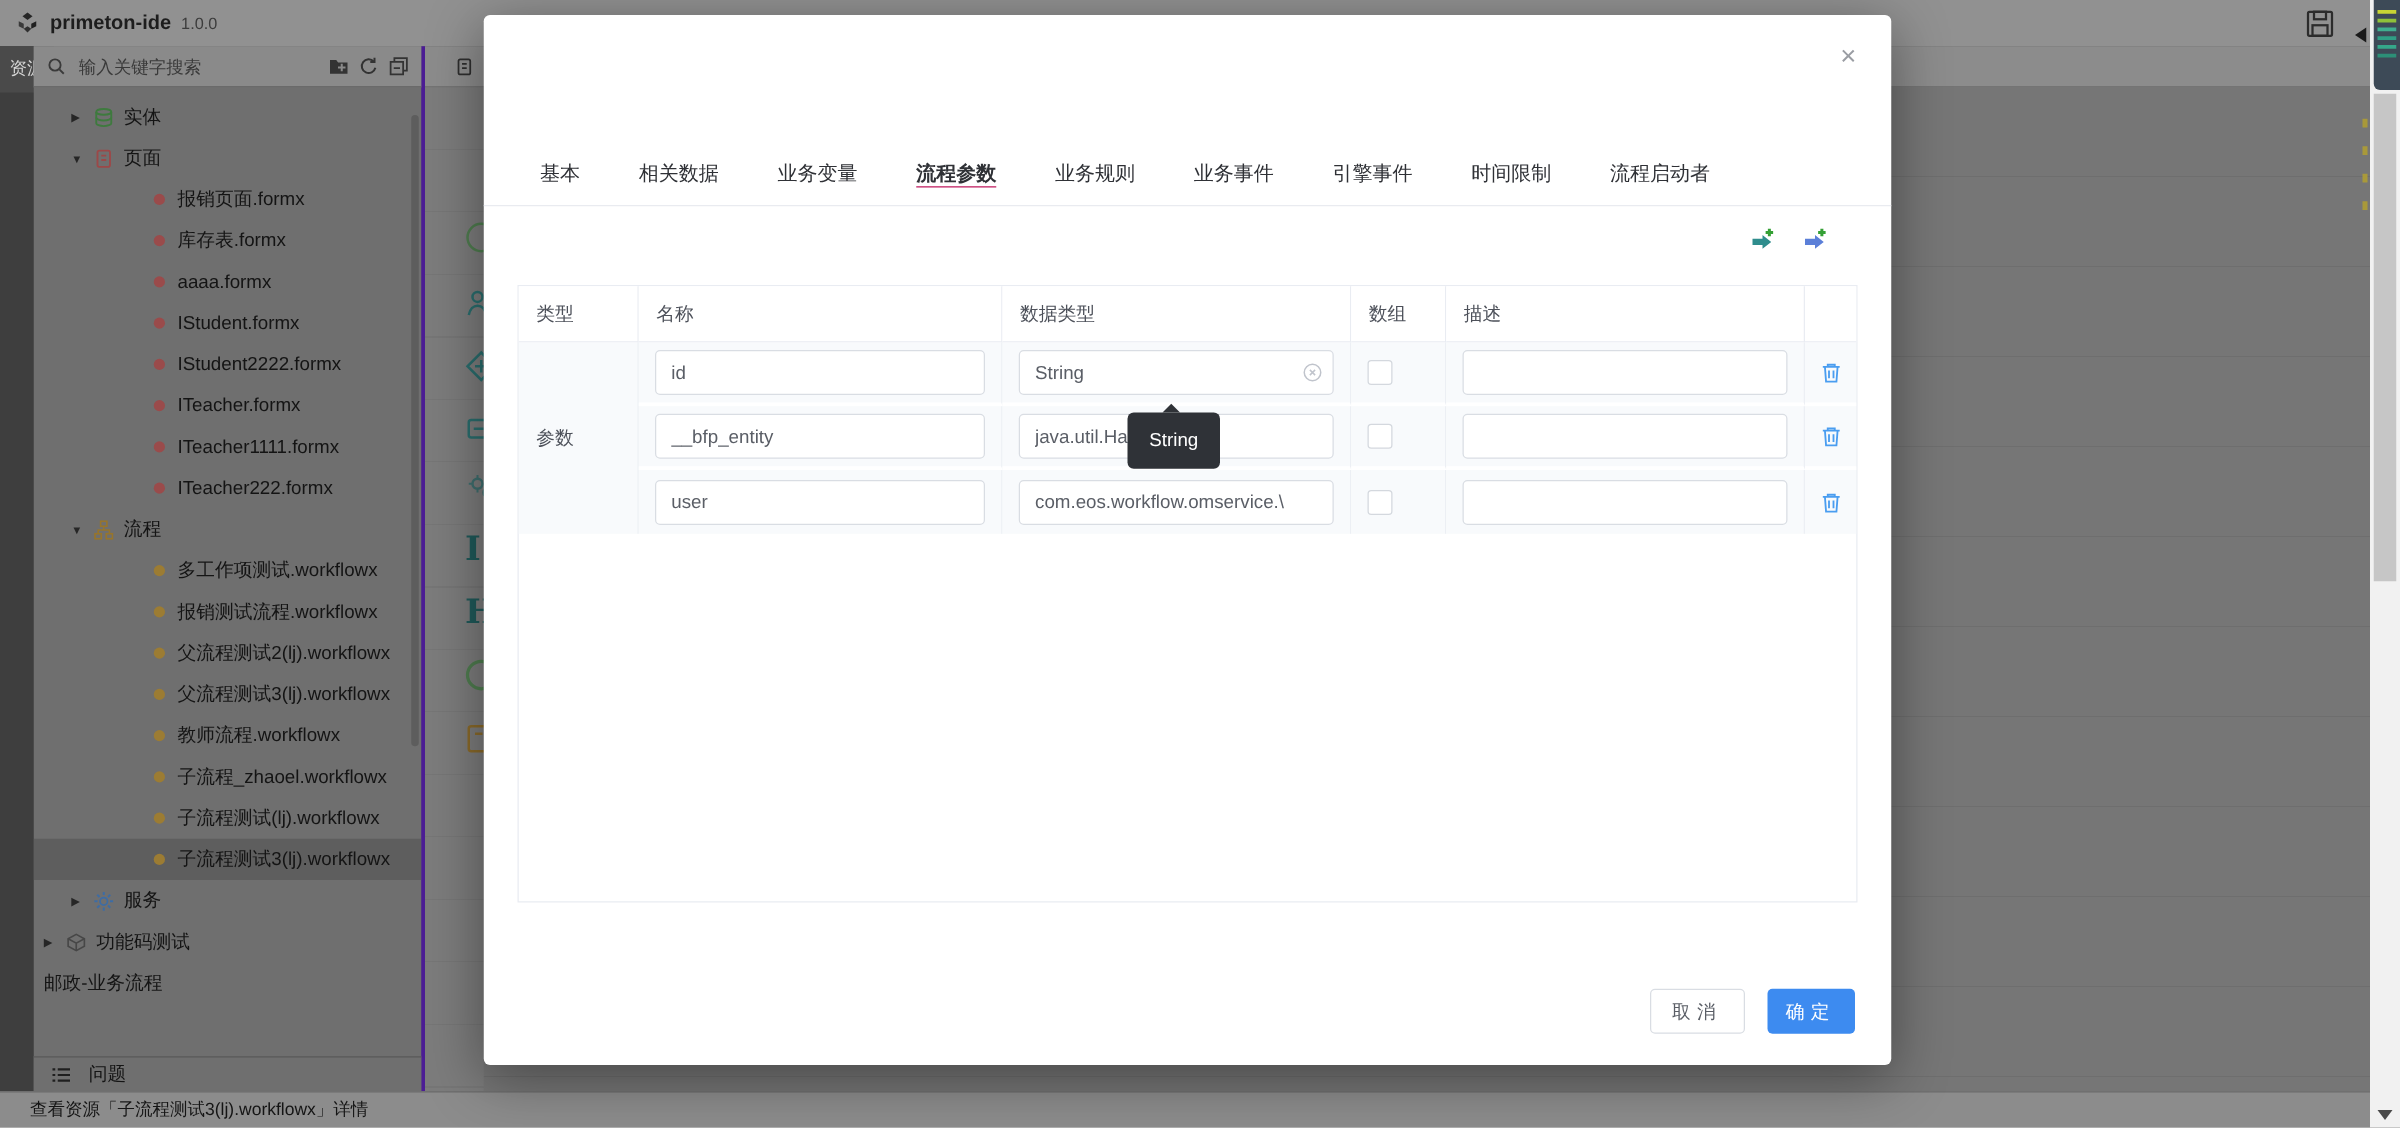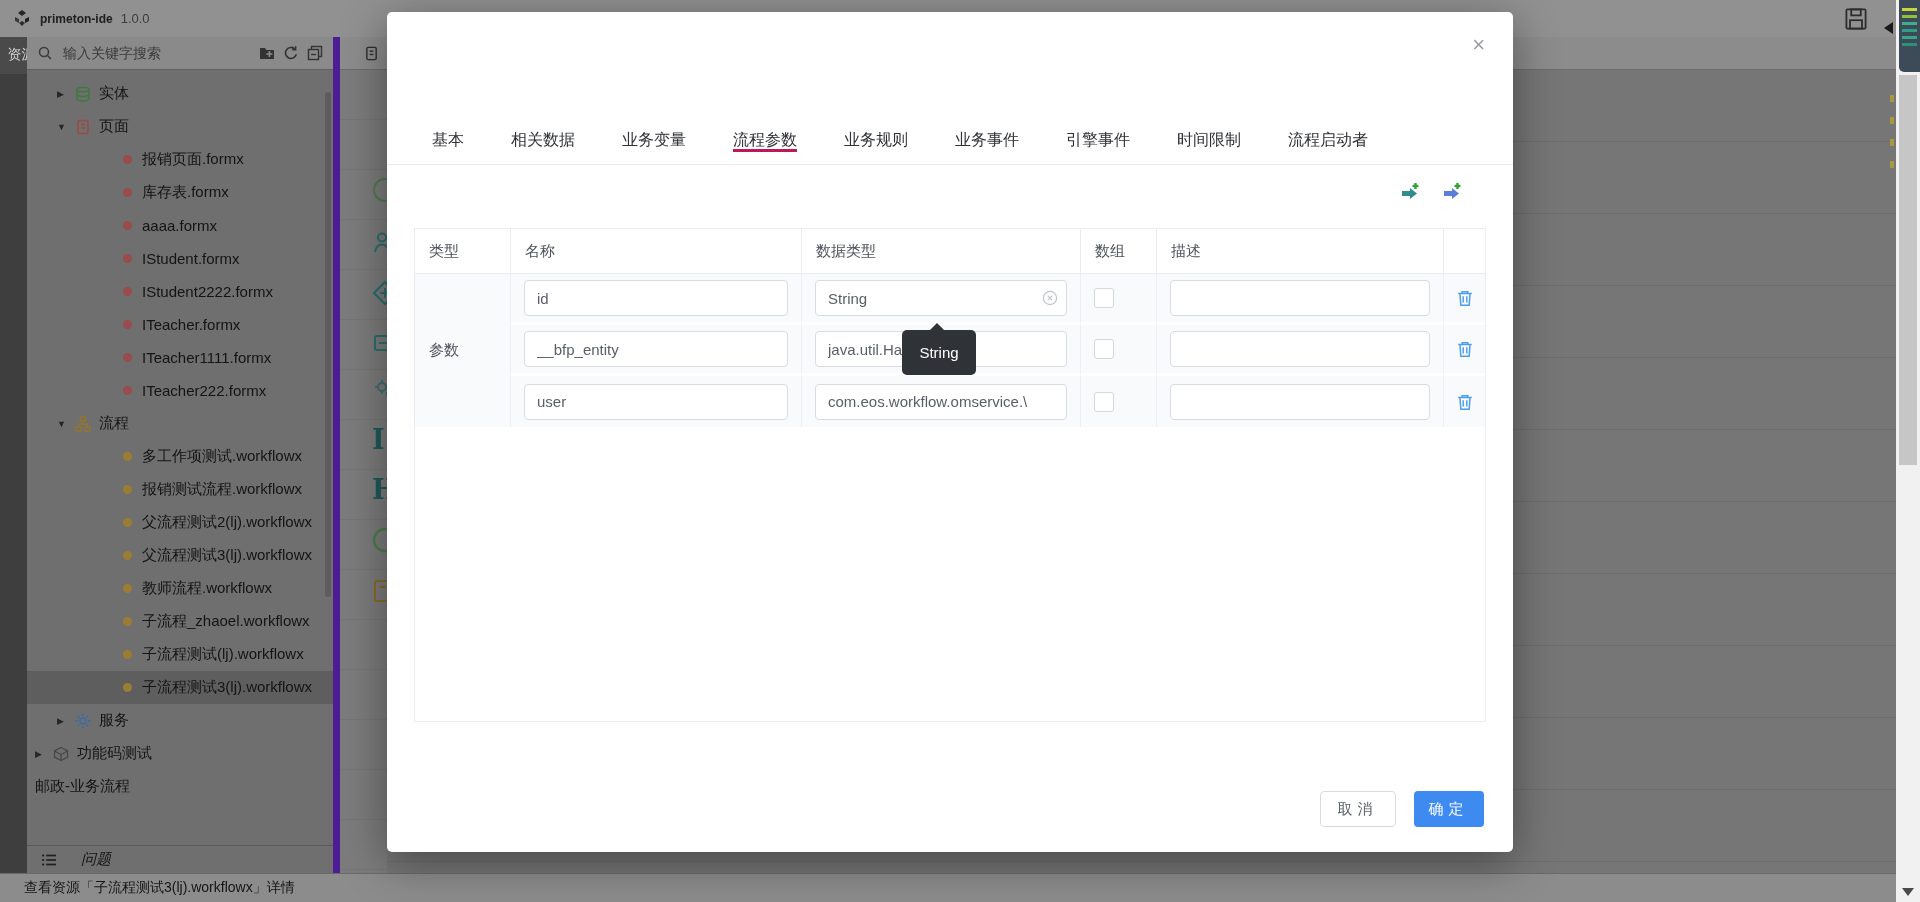--- a/index.html
+++ b/index.html
@@ -3,30 +3,30 @@
 <meta charset="utf-8">
 <style>
   html,body{margin:0;padding:0;}
   body{width:1920px;height:902px;position:relative;overflow:hidden;
        font-family:"Liberation Sans",sans-serif;background:#767676;}
   svg{display:block;}
 
   
   .titlebar{position:absolute;left:0;top:0;width:1896px;height:37px;background:#919191;
             display:flex;align-items:center;padding-left:12px;box-sizing:border-box;}
-  .app-title{font-size:12px;font-weight:700;color:#1d1d1d;margin-left:8px;}
+  .app-title{font-size:16px;font-weight:700;color:#1d1d1d;margin-left:8px;}
   .app-version{font-size:13px;color:#3c3c3c;margin-left:8px;}
   .save-btn{position:absolute;left:1844px;top:7px;width:24px;height:24px;}
 
   .rail{position:absolute;left:0;top:37px;width:43px;height:836px;background:#3e3e3e;}
   .rail-tab{background:#4a4a4a;color:#d6d6d6;font-size:14px;text-align:center;
             padding:8px 0 10px 0;line-height:1.35;}
 
   .sidebar{position:absolute;left:27px;top:37px;width:313px;height:836px;background:#6f6f6f;
-           border-right:7px solid #4c1d95;box-sizing:border-box;}
+           border-right:3px solid #4c1d95;box-sizing:border-box;}
   .search-row{height:33px;display:flex;align-items:center;gap:8px;padding:0 10px;
               background:#8a8a8a;border-bottom:1px solid #606060;box-sizing:border-box;}
   .search-input{flex:1;background:transparent;border:none;outline:none;font-size:14px;
                 color:#2e2e2e;font-family:"Liberation Sans",sans-serif;min-width:0;}
   .search-input::placeholder{color:#3a3a3a;opacity:1;}
   .sicon{width:16px;height:16px;flex:0 0 auto;}
 
   .tree{position:absolute;left:0;top:40px;right:0;bottom:62px;overflow:hidden;}
   .tree-row{height:33px;display:flex;align-items:center;font-size:15px;color:#141414;}
   .tree-row.selected{background:#5e5e5e;}
@@ -34,21 +34,21 @@
   .tree-row.lvl1{padding-left:30px;}
   .tree-row.lvl2{padding-left:78px;}
   .arrow{width:18px;font-size:9px;color:#262626;flex:0 0 auto;}
   .ticon{width:16px;height:16px;margin-right:8px;flex:0 0 auto;}
   .dot{width:9px;height:9px;border-radius:50%;margin-right:10px;flex:0 0 auto;}
   .dot-red{background:#9a4b4b;}
   .dot-yellow{background:#9c7c33;}
   .sb-scroll{position:absolute;right:2px;top:55px;width:6px;height:505px;background:#5d5d5d;border-radius:3px;}
 
   .problems{position:absolute;left:0;right:0;bottom:0;height:27px;border-top:1px solid #595959;
-            display:flex;align-items:center;gap:24px;padding-left:14px;font-size:15px;color:#141414;background:#6f6f6f;font-style:italic;}
+            display:flex;align-items:center;gap:14px;padding-left:14px;font-size:15px;color:#141414;background:#6f6f6f;}
 
   .statusbar{position:absolute;left:0;top:873px;width:1896px;height:29px;background:#8c8c8c;
              border-top:1px solid #6a6a6a;display:flex;align-items:center;padding-left:24px;
              font-size:14px;color:#151515;box-sizing:border-box;}
 
   .editor{position:absolute;left:340px;top:37px;width:1556px;height:836px;background:#767676;overflow:hidden;}
   .editor-tabs{height:33px;background:#8c8c8c;border-bottom:1px solid #6c6c6c;
                display:flex;align-items:center;gap:8px;padding-left:24px;font-size:14px;color:#1f1f1f;box-sizing:border-box;}
   .canvas{position:absolute;left:0;top:33px;right:0;bottom:0;
           background:repeating-linear-gradient(to bottom,transparent 0 71px,rgba(0,0,0,0.07) 71px 72px);}
@@ -70,21 +70,21 @@
            border-top:6px solid transparent;border-bottom:6px solid transparent;border-right:9px solid #1a1a1a;}
   .ruler-mark{position:absolute;left:1890px;width:4px;height:7px;background:#a9993a;z-index:2;}
 
   
   .dialog{position:absolute;left:387px;top:12px;width:1126px;height:840px;background:#ffffff;
           border-radius:5px;box-shadow:0 10px 45px rgba(0,0,0,.4);z-index:10;}
   .dlg-title{position:absolute;left:45px;top:30px;font-size:20px;color:#2f3136;}
   .dlg-close{position:absolute;right:28px;top:22px;font-size:22px;color:#9a9da3;line-height:1;cursor:pointer;}
   .dlg-tabs{position:absolute;left:45px;top:119px;display:flex;gap:47px;font-size:16px;color:#2f3136;}
   .dtab{line-height:18px;cursor:pointer;}
-  .dtab.active{border-bottom:3px solid #be185d;}
+  .dtab.active{border-bottom:1px solid #be185d;font-weight:bold;}
   .tabs-line{position:absolute;left:0;right:0;top:152px;height:1px;background:#e9ebf0;}
   .dlg-toolbar{position:absolute;top:170px;left:1013px;display:flex;gap:22px;}
   .tbtn{width:20px;height:20px;cursor:pointer;}
 
   .tbl{position:absolute;left:27px;top:216px;width:1072px;height:494px;border:1px solid #e9ecf2;
        box-sizing:border-box;background:#fff;}
   .tbl-grid{display:grid;grid-template-columns:96px 291px 279px 76px 287px 1fr;
             grid-template-rows:45px 51px 51px 51px;}
   .hcell{display:flex;align-items:center;padding-left:14px;font-size:15px;color:#4d515a;
          border-bottom:1px solid #e9ecf2;border-right:1px solid #e9ecf2;background:#fff;box-sizing:border-box;}

